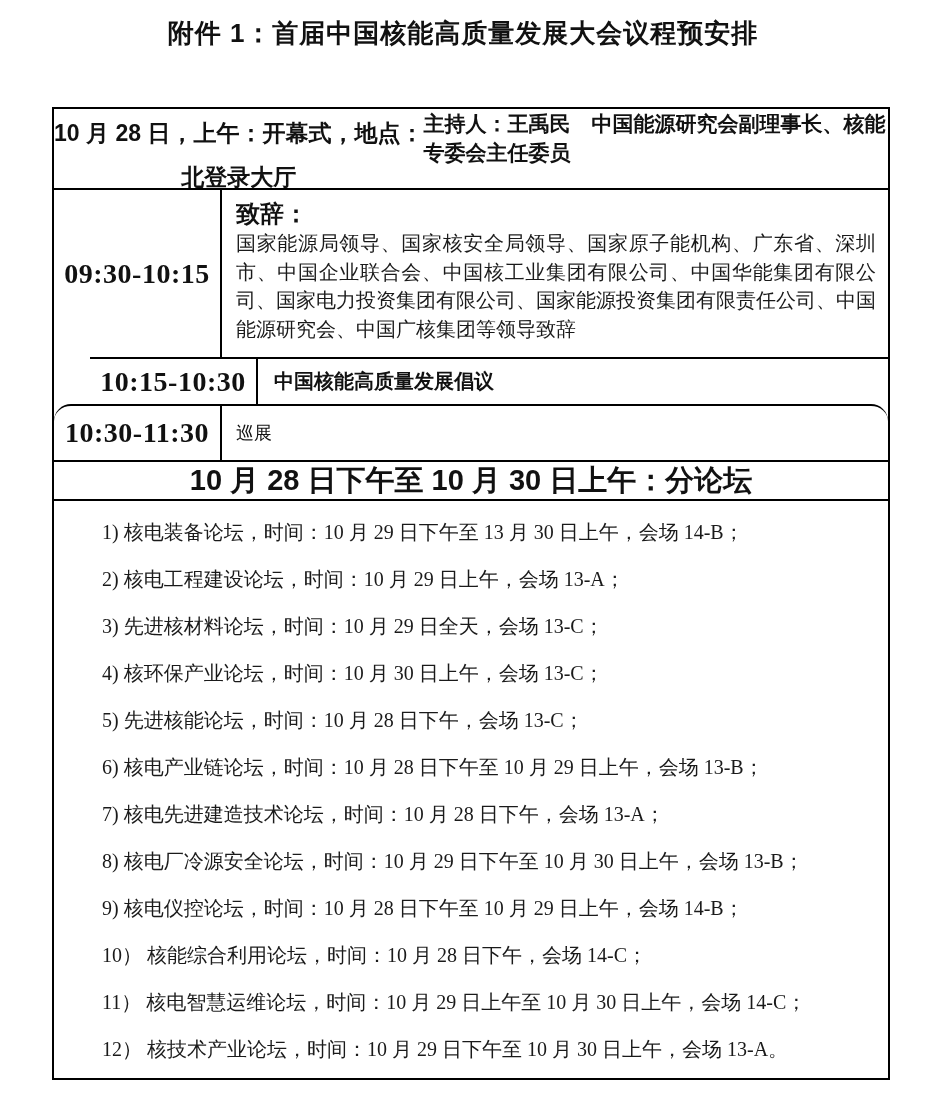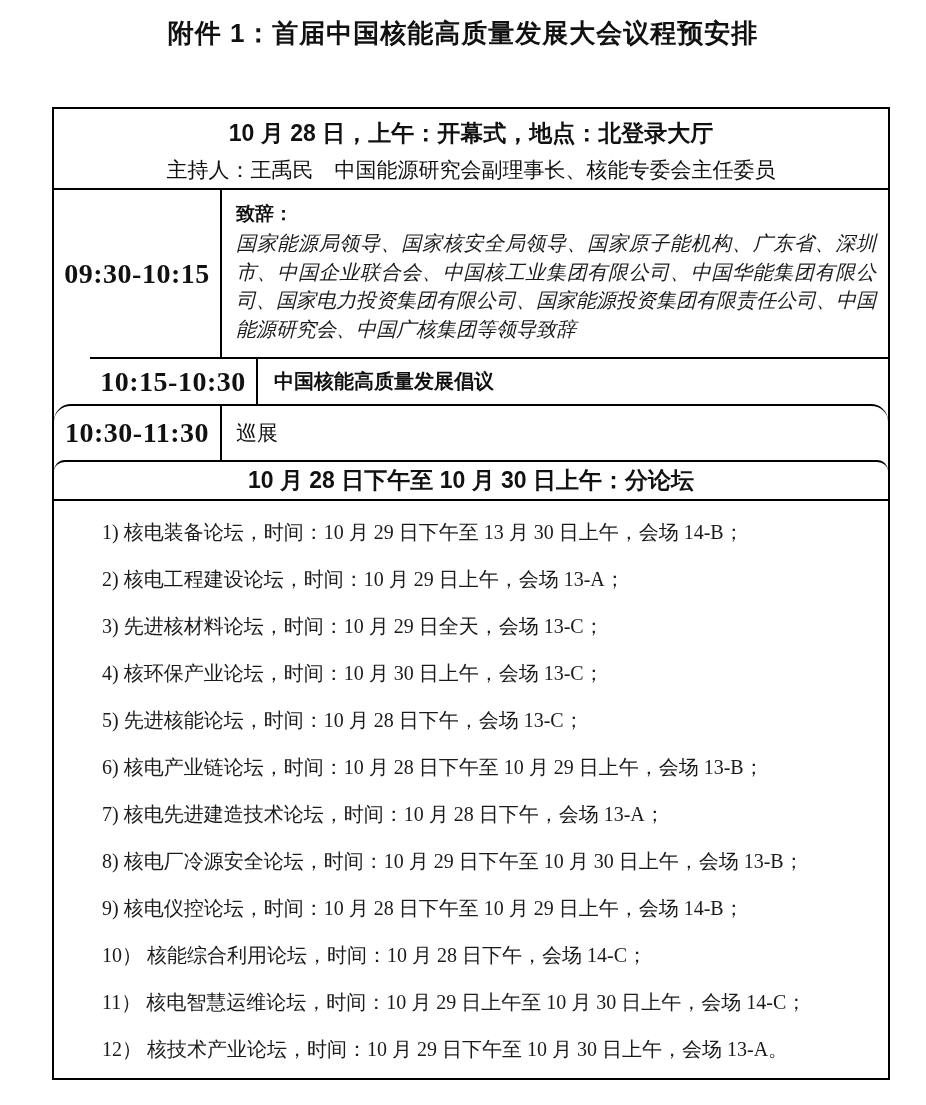--- a/index.html
+++ b/index.html
@@ -32,38 +32,36 @@
     border: 2px solid #000000;
     display: flex;
     flex-direction: column;
   }
   .row { display: flex; flex-direction: row; }
   .row + .row { border-top: 2px solid #000000; }
 
   
   .header-row {
     height: 79px;
-    flex-direction: column;
     justify-content: flex-start;
   }
   .session-title {
     text-align: center;
     font-family: "Liberation Sans", "DejaVu Sans", sans-serif;
     font-size: 23px;
     font-weight: 700;
     line-height: 44px;
     padding-top: 2px;
   }
   .moderator {
     font-family: "Liberation Sans", "DejaVu Sans", sans-serif;
     font-size: 21px;
-    font-weight: 400;
+    font-weight: 700;
     line-height: 29px;
     padding-left: 0;
-    text-align: center;
   }
 
   
   .time-cell {
     flex: 0 0 166px;
     display: flex;
     align-items: center;
     justify-content: center;
     font-family: "Liberation Serif", "DejaVu Serif", serif;
     font-size: 28px;
@@ -73,52 +71,50 @@
   .content-cell {
     flex: 1;
     border-left: 2px solid #000000;
     padding-left: 14px;
     padding-right: 12px;
   }
   .speeches-row { height: 169px; }
   .speeches-row .content-cell { padding-top: 9px; }
   .speech-heading {
     font-family: "Liberation Sans", "DejaVu Sans", sans-serif;
-    font-size: 19px;
+    font-size: 24px;
     font-weight: 700;
     line-height: 30px;
   }
   .speech-detail {
     font-size: 20px;
     line-height: 28.5px;
     text-align: justify;
     color: #1a1a1a;
-    font-style: italic;
   }
   .initiative-row { height: 47px; margin-left: 36px; }
   .initiative-row .content-cell {
     display: flex; align-items: center;
     font-family: "Liberation Sans", "DejaVu Sans", sans-serif;
     font-size: 20px; font-weight: 700; padding-left: 16px;
   }
   .tour-row { height: 56px; border-radius: 17px; }
   .tour-row .content-cell {
     display: flex; align-items: center;
-    font-size: 21px; font-weight: 400;
+    font-size: 18px; font-weight: 400;
   }
 
   
   .subheader-row {
     height: 39px;
     align-items: center;
     justify-content: center;
     font-family: "Liberation Sans", "DejaVu Sans", sans-serif;
-    font-size: 23px;
+    font-size: 29px;
     font-weight: 700;
-    border-radius: 11px;
   }
 
   
   .list-row {
     flex: 1;
     flex-direction: column;
     padding: 8px 10px 0 48px;
   }
   .forum-item {
     font-size: 20px;

